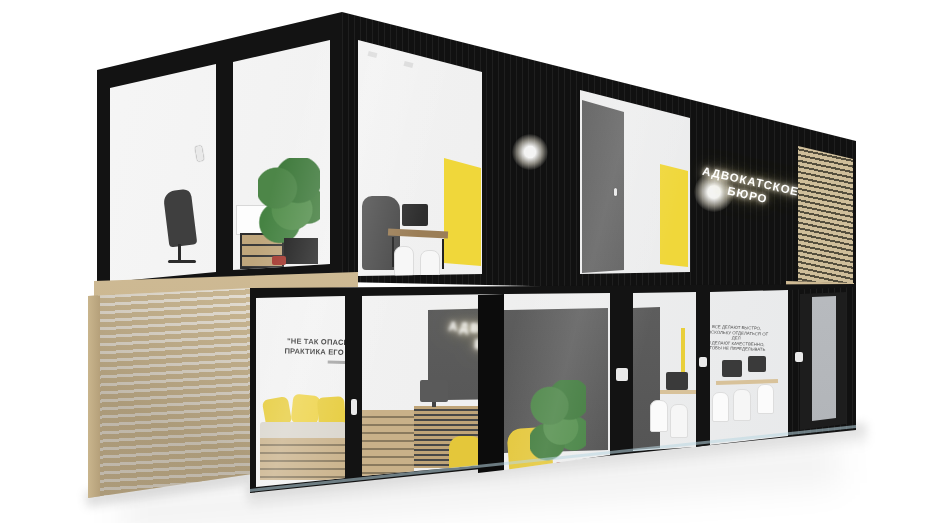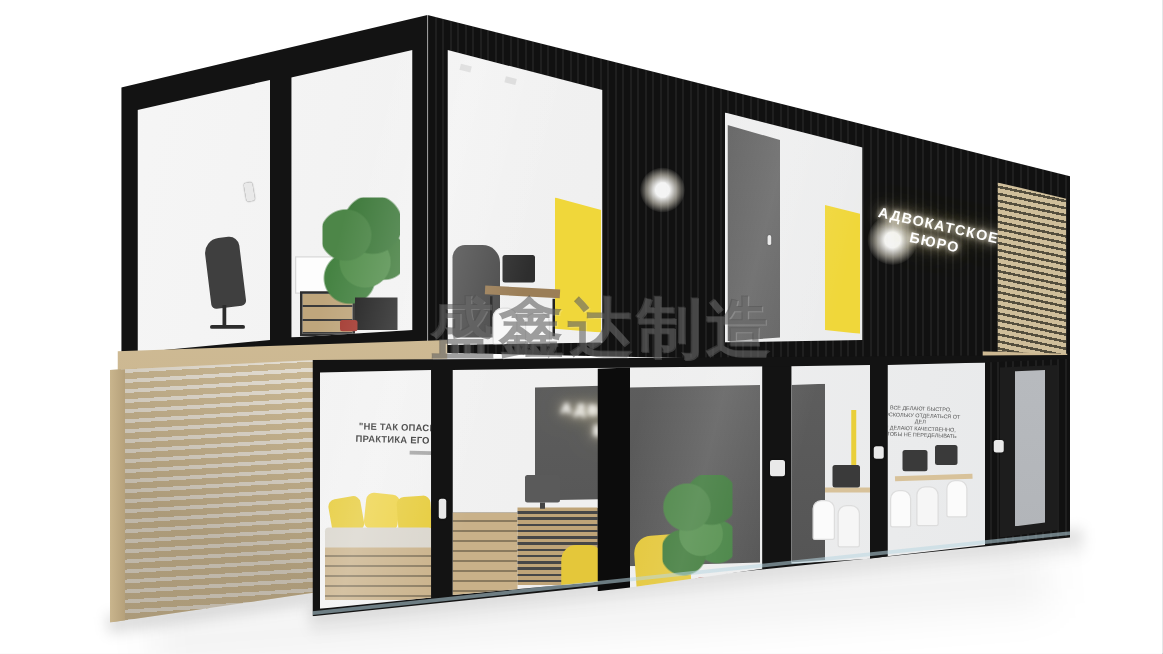--- a/index.html
+++ b/index.html
@@ -198,15 +198,14 @@
     <div class="sheen"></div>
   </div>
 
   <div class="fill corrugated" style="clip-path:polygon(788px 290px,856px 287px,856px 429px,788px 436px);"></div>
   <div class="fill" style="clip-path:polygon(800px 294px,846px 292px,846px 424px,800px 430px);background:#1d1d1d;"></div>
   <div class="fill" style="clip-path:polygon(812px 297px,836px 296px,836px 418px,812px 421px);background:linear-gradient(to bottom,#c3c6ca,#aeb1b5);"></div>
   <div class="abs handle" style="left:795px;top:352px;width:8px;height:10px;"></div>
 
   <div class="fill" style="clip-path:polygon(250px 489px,856px 425px,856px 428px,250px 492px);background:rgba(185,215,226,.55);"></div>
 
-  <div class="abs watermark" style="left:344px;top:228px;z-index:60;">盛鑫达制造</div>
 
 </div>
 
 </body></html>

